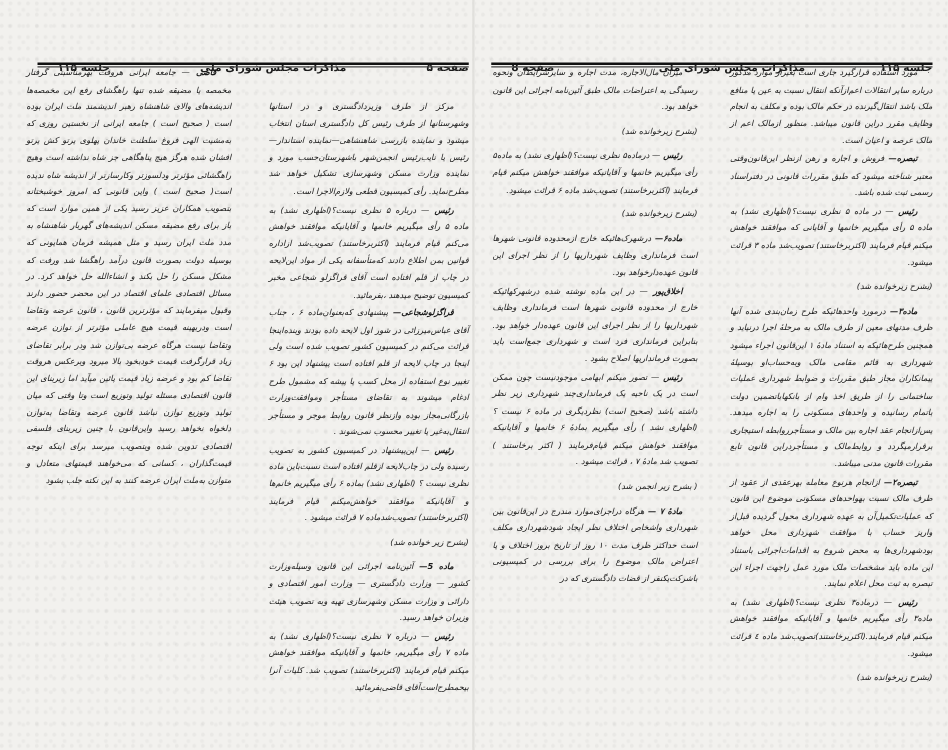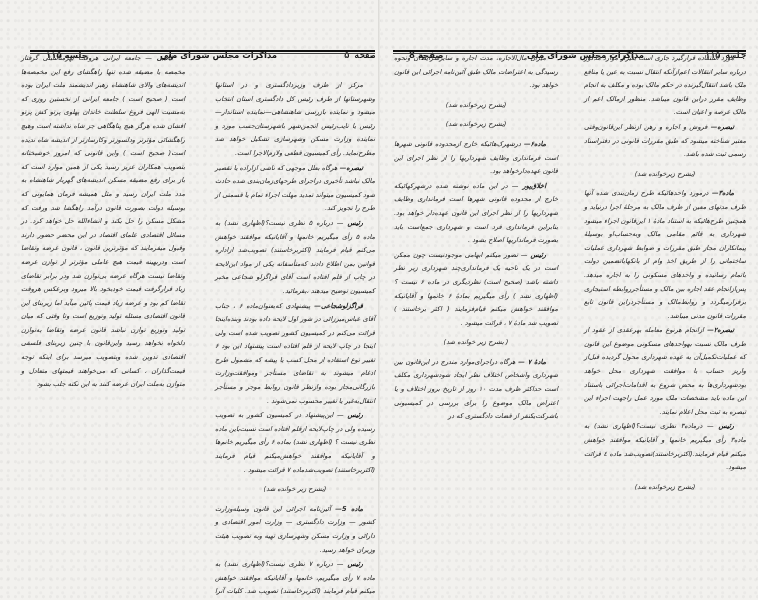--- a/index.html
+++ b/index.html
@@ -9,55 +9,54 @@
      radial-gradient(circle at 20% 30%, rgba(0,0,0,0.04) 0 1px, transparent 2px),
      radial-gradient(circle at 70% 60%, rgba(0,0,0,0.03) 0 1px, transparent 2px);
      background-size:7px 9px, 11px 13px;pointer-events:none;}
   .page{position:absolute;top:0;height:600px;}
   .page.left{left:0;width:379px;}
   .page.right{left:379px;width:379px;}
   .header{position:absolute;top:34px;height:14px;direction:rtl;font-size:8.5px;font-weight:bold;}
   .page.left .header{left:30px;right:4px;}
   .page.right .header{left:14px;right:12px;}
   .header .h-item{position:absolute;top:16px;white-space:nowrap;margin-left:16px;}
-  .h-start{right:0;font-family:Liberation Mono, monospace;}
+  .h-start{right:0;}
   .h-center{left:50%;transform:translateX(-50%);}
   .h-end{left:0;}
   .rule{position:absolute;top:50px;height:2px;background:#111;}
   .page.left .rule{left:30px;right:4px;}
   .page.right .rule{left:14px;right:12px;}
   .rule2{position:absolute;top:53px;height:1px;background:#444;}
   .page.left .rule2{left:30px;right:4px;}
   .page.right .rule2{left:14px;right:12px;}
   .col{position:absolute;top:52px;direction:rtl;text-align:justify;font-size:6.6px;line-height:13.6px;font-style:italic;}
   .page.left .col.c1{right:4px;width:160px;margin-top:27px;}
   .page.left .col.c2{right:194px;width:164px;}
   .page.right .col.c1{right:12px;width:162px;}
   .page.right .col.c2{right:200px;width:164px;}
   .para{margin:0 0 1px 0;text-indent:12px;}
   .speaker{font-weight:bold;}
-  .center{text-align:center;margin:6px 0 6px 0;text-indent:0;}
+  .center{text-align:right;margin:6px 0 6px 0;text-indent:0;}
   .fold{position:absolute;left:378px;top:0;width:2px;height:600px;background:linear-gradient(to right,#d9d8d4,#ecebe8);}
 </style>
 </head>
 <body>
 
 <div class="noise"></div>
 
 <div class="page left">
   <div class="header">
     <span class="h-item h-start">صفحه ۵</span>
     <span class="h-item h-center">مذاکرات مجلس شورای ملی</span>
     <span class="h-item h-end">جلسه ۱۱۵</span>
   </div>
   <div class="rule"></div>
   <div class="rule2"></div>
   <div class="col c1">
       <div class="para"><span>مرکز از طرف وزیردادگستری و در استانها وشهرستانها از طرف رئیس کل دادگستری استان انتخاب میشود و نماینده بازرسی شاهنشاهی—نماینده استاندار— رئیس یا نایب‌رئیس انجمن‌شهر باشهرستان‌حسب مورد و نماینده وزارت مسکن وشهرسازی تشکیل خواهد شد مطرح‌نماید. رأی کمیسیون قطعی ولازم‌الاجرا است.</span></div>
-      <div class="para"><span class="speaker">تبصره— </span><span>هرگاه بعلل موجهی که ناشی ازاراده یا تقصیر مالک نباشد تأخیری دراجرای طرحهای‌زمان‌بندی شده حادث شود کمیسیون میتواند تمدید مهلت اجراء تمام یا قسمتی از طرح را تجویز کند.</span></div>
       <div class="para"><span class="speaker">رئیس </span><span>— درباره ۵ نظری نیست؟(اظهاری نشد) به ماده ۵ رأی میگیریم خانمها و آقایانیکه موافقند خواهش می‌کنم قیام فرمایند (اکثربرخاستند) تصویب‌شد ازاداره قوانین بمن اطلاع دادند که‌متأسفانه یکی از مواد این‌لایحه در چاپ از قلم افتاده است آقای قراگزلو شجاعی مخبر کمیسیون توضیح میدهند ،بفرمائید.</span></div>
       <div class="para"><span class="speaker">قراگزلوشجاعی— </span><span>پیشنهادی که‌بعنوان‌ماده ۶ ، جناب آقای عباس‌میرزائی در شور اول لایحه داده بودند وبنده‌اینجا قرائت می‌کنم در کمیسیون کشور تصویب شده است ولی اینجا در چاپ لایحه از قلم افتاده است پیشنهاد این بود ۶ تغییر نوع استفاده از محل کسب یا پیشه که مشمول طرح ادغام میشوند به تقاضای مستأجر وموافقت‌وزارت بازرگانی‌مجاز بوده وازنظر قانون روابط موجر و مستأجر انتقال‌به‌غیر یا تغییر محسوب نمی‌شوند .</span></div>
       <div class="para"><span class="speaker">رئیس </span><span>— این‌پیشنهاد در کمیسیون کشور به تصویب رسیده ولی در چاپ‌لایحه ازقلم افتاده است نسبت‌باین ماده نظری نیست ؟ (اظهاری نشد) بماده ۶ رأی میگیریم خانم‌ها و آقایانیکه موافقند خواهش‌میکنم قیام فرمایند (اکثربرخاستند) تصویب‌شدماده ۷ قرائت میشود .</span></div>
       <div class="para center"><span>(بشرح زیر خوانده شد)</span></div>
       <div class="para"><span class="speaker">ماده 5— </span><span>آئین‌نامه اجرائی این قانون وسیله‌وزارت کشور — وزارت دادگستری — وزارت امور اقتصادی و دارائی و وزارت مسکن وشهرسازی تهیه وبه تصویب هیئت وزیران خواهد رسید.</span></div>
       <div class="para"><span class="speaker">رئیس </span><span>— درباره ۷ نظری نیست؟(اظهاری نشد) به ماده ۷ رأی میگیریم، خانمها و آقایانیکه موافقند خواهش میکنم قیام فرمایند (اکثربرخاستند) تصویب شد. کلیات آنرا بیحمطرح‌است‌آقای قاضی‌بفرمائید</span></div>
     </div>
   <div class="col c2">
       <div class="para"><span class="speaker">قاضی </span><span>— جامعه ایرانی هروقت بهرمناسبتی گرفتار مخمصه یا مضیقه شده تنها راهگشای رفع این مخمصه‌ها اندیشه‌های والای شاهنشاه رهبر اندیشمند ملت ایران بوده است ( صحیح است ) جامعه ایرانی از نخستین روزی که به‌مشیت الهی فروغ سلطنت خاندان پهلوی پرتو کش پرتو افشان شده هرگز هیچ پناهگاهی جز شاه نداشته است وهیچ راهگشائی مؤثرتر ودلسوزتر وکارسازتر از اندیشه شاه ندیده است( صحیح است ) واین قانونی که امروز خوشبختانه بتصویب همکاران عزیز رسید یکی از همین موارد است که باز برای رفع مضیقه مسکن اندیشه‌های گهربار شاهنشاه به مدد ملت ایران رسید و مثل همیشه فرمان همایونی که بوسیله دولت بصورت قانون درآمد راهگشا شد ورفت که مشکل مسکن را حل بکند و انشاءالله حل خواهد کرد. در مسائل اقتصادی علمای اقتصاد در این محضر حضور دارند وقبول میفرمایند که مؤثرترین قانون ، قانون عرضه وتقاضا است ودربهینه قیمت هیچ عاملی مؤثرتر از توازن عرضه وتقاضا نیست هرگاه عرضه بی‌توازن شد ودر برابر تقاضای زیاد قرارگرفت قیمت خودبخود بالا میرود وبرعکس هروقت تقاضا کم بود و عرضه زیاد قیمت پائین میآید اما زیربنای این قانون اقتصادی مسئله تولید وتوزیع است وتا وقتی که میان تولید وتوزیع توازن نباشد قانون عرضه وتقاضا به‌توازن دلخواه نخواهد رسید واین‌قانون با چنین زیربنای فلسفی اقتصادی تدوین شده وبتصویب میرسد برای اینکه توجه قیمت‌گذاران ، کسانی که می‌خواهند قیمتهای متعادل و متوازن به‌ملت ایران عرضه کنند به این نکته جلب بشود</span></div>
     </div>
@@ -69,29 +68,31 @@
   <div class="header">
     <span class="h-item h-start">جلسه ۱۱۵</span>
     <span class="h-item h-center">مذاکرات مجلس شورای ملی</span>
     <span class="h-item h-end">صفحه 8</span>
   </div>
   <div class="rule"></div>
   <div class="rule2"></div>
   <div class="col c1">
       <div class="para"><span>مورد استفاده قرارگیرد جاری است بغیراز موارد مذکور درباره سایر انتقالات اعم‌ازآنکه انتقال نسبت به عین یا منافع ملک باشد انتقال‌گیرنده در حکم مالک بوده و مکلف به انجام وظایف مقرر دراین قانون میباشد. منظور ازمالک اعم از مالک عرصه و اعیان است.</span></div>
       <div class="para"><span class="speaker">تبصره— </span><span>فروش و اجاره و رهن ازنظر این‌قانون‌وقتی معتبر شناخته میشود که طبق مقررات قانونی در دفتراسناد رسمی ثبت شده باشد.</span></div>
+      <div class="para"><span class="speaker">رئیس </span><span>— در ماده ۵ نظری نیست؟(اظهاری نشد) به ماده ۵ رأی میگیریم خانمها و آقایانی که موافقند خواهش میکنم قیام فرمایند (اکثربرخاستند) تصویب‌شد ماده ۳ قرائت میشود.</span></div>
       <div class="para center"><span>(بشرح زیرخوانده شد)</span></div>
       <div class="para"><span class="speaker">ماده۳— </span><span>درمورد واحدهائیکه طرح زمان‌بندی شده آنها ظرف مدتهای معین از طرف مالک به مرحلهٔ اجرا درنیاید و همچنین طرح‌هائیکه به استناد مادهٔ ۱ این‌قانون اجراء میشود شهرداری به قائم مقامی مالک وبه‌حساب‌او بوسیلهٔ پیمانکاران مجاز طبق مقررات و ضوابط شهرداری عملیات ساختمانی را از طریق اخذ وام از بانکهابا‌تضمین دولت باتمام رسانیده و واحدهای مسکونی را به اجاره میدهد. پس‌ازانجام عقد اجاره بین مالک و مستأجرروابطه استیجاری برقرارمیگردد و روابط‌مالک و مستأجردراین قانون تابع مقررات قانون مدنی میباشد.</span></div>
       <div class="para"><span class="speaker">تبصره۲— </span><span>ازانجام هرنوع معامله بهرعقدی از عقود از طرف مالک نسبت بهواحدهای مسکونی موضوع این قانون که عملیات‌تکمیل‌آن به عهده شهرداری محول گردیده قبل‌از واریز حساب با موافقت شهرداری محل خواهد بودشهرداری‌ها به محض شروع به اقدامات‌اجرائی باستناد این ماده باید مشخصات ملک مورد عمل راجهت اجراء این تبصره به ثبت محل اعلام نمایند.</span></div>
       <div class="para"><span class="speaker">رئیس </span><span>— درماده۳ نظری نیست؟(اظهاری نشد) به ماده۳ رأی میگیریم خانمها و آقایانیکه موافقند خواهش میکنم قیام فرمایند.(اکثربرخاستند)تصویب‌شد ماده ٤ قرائت میشود.</span></div>
       <div class="para center"><span>(بشرح زیرخوانده شد)</span></div>
     </div>
   <div class="col c2">
       <div class="para"><span>میزان مال‌الاجاره، مدت اجاره و سایرشرایط‌آن ونحوه رسیدگی به اعتراضات مالک طبق آئین‌نامه اجرائی این قانون خواهد بود.</span></div>
       <div class="para center"><span>(بشرح زیرخوانده شد)</span></div>
+      <div class="para"><span class="speaker">رئیس </span><span>— درماده۵ نظری نیست؟(اظهاری نشد) به ماده۵ رأی میگیریم خانمها و آقایانیکه موافقند خواهش میکنم قیام فرمایند (اکثربرخاستند) تصویب‌شد ماده ۶ قرائت میشود.</span></div>
       <div class="para center"><span>(بشرح زیرخوانده شد)</span></div>
       <div class="para"><span class="speaker">ماده۶— </span><span>درشهرک‌هائیکه خارج ازمحدوده قانونی شهرها است فرمانداری وظایف شهرداریها را از نظر اجرای این قانون عهده‌دارخواهد بود.</span></div>
       <div class="para"><span class="speaker">اخلاق‌پور </span><span>— در این ماده نوشته شده درشهرکهائیکه خارج از محدوده قانونی شهرها است فرمانداری وظایف شهرداریها را از نظر اجرای این قانون عهده‌دار خواهد بود. بنابراین فرمانداری فرد است و شهرداری جمع‌است باید بصورت فرمانداریها اصلاح بشود .</span></div>
       <div class="para"><span class="speaker">رئیس </span><span>— تصور میکنم ابهامی موجودنیست چون ممکن است در یک ناحیه یک فرمانداری‌چند شهرداری زیر نظر داشته باشد (صحیح است) نظردیگری در ماده ۶ نیست ؟ (اظهاری نشد ) رأی میگیریم بمادهٔ ۶ خانمها و آقایانیکه موافقند خواهش میکنم قیام‌فرمایند ( اکثر برخاستند ) تصویب شد مادهٔ ۷ ، قرائت میشود .</span></div>
-      <div class="para center"><span>( بشرح زیر خوانده شد)</span></div>
+      <div class="para center"><span>( بشرح زیر انجمن شد)</span></div>
       <div class="para"><span class="speaker">مادهٔ ۷ — </span><span>هرگاه دراجرای‌موارد مندرج در این‌قانون بین شهرداری واشخاص اختلاف نظر ایجاد شودشهرداری مکلف است حداکثر ظرف مدت ۱۰ روز از تاریخ بروز اختلاف و یا اعتراض مالک موضوع را برای بررسی در کمیسیونی باشرکت‌یکنفر از قضات دادگستری که در</span></div>
     </div>
 </div>
 
 </body></html>

